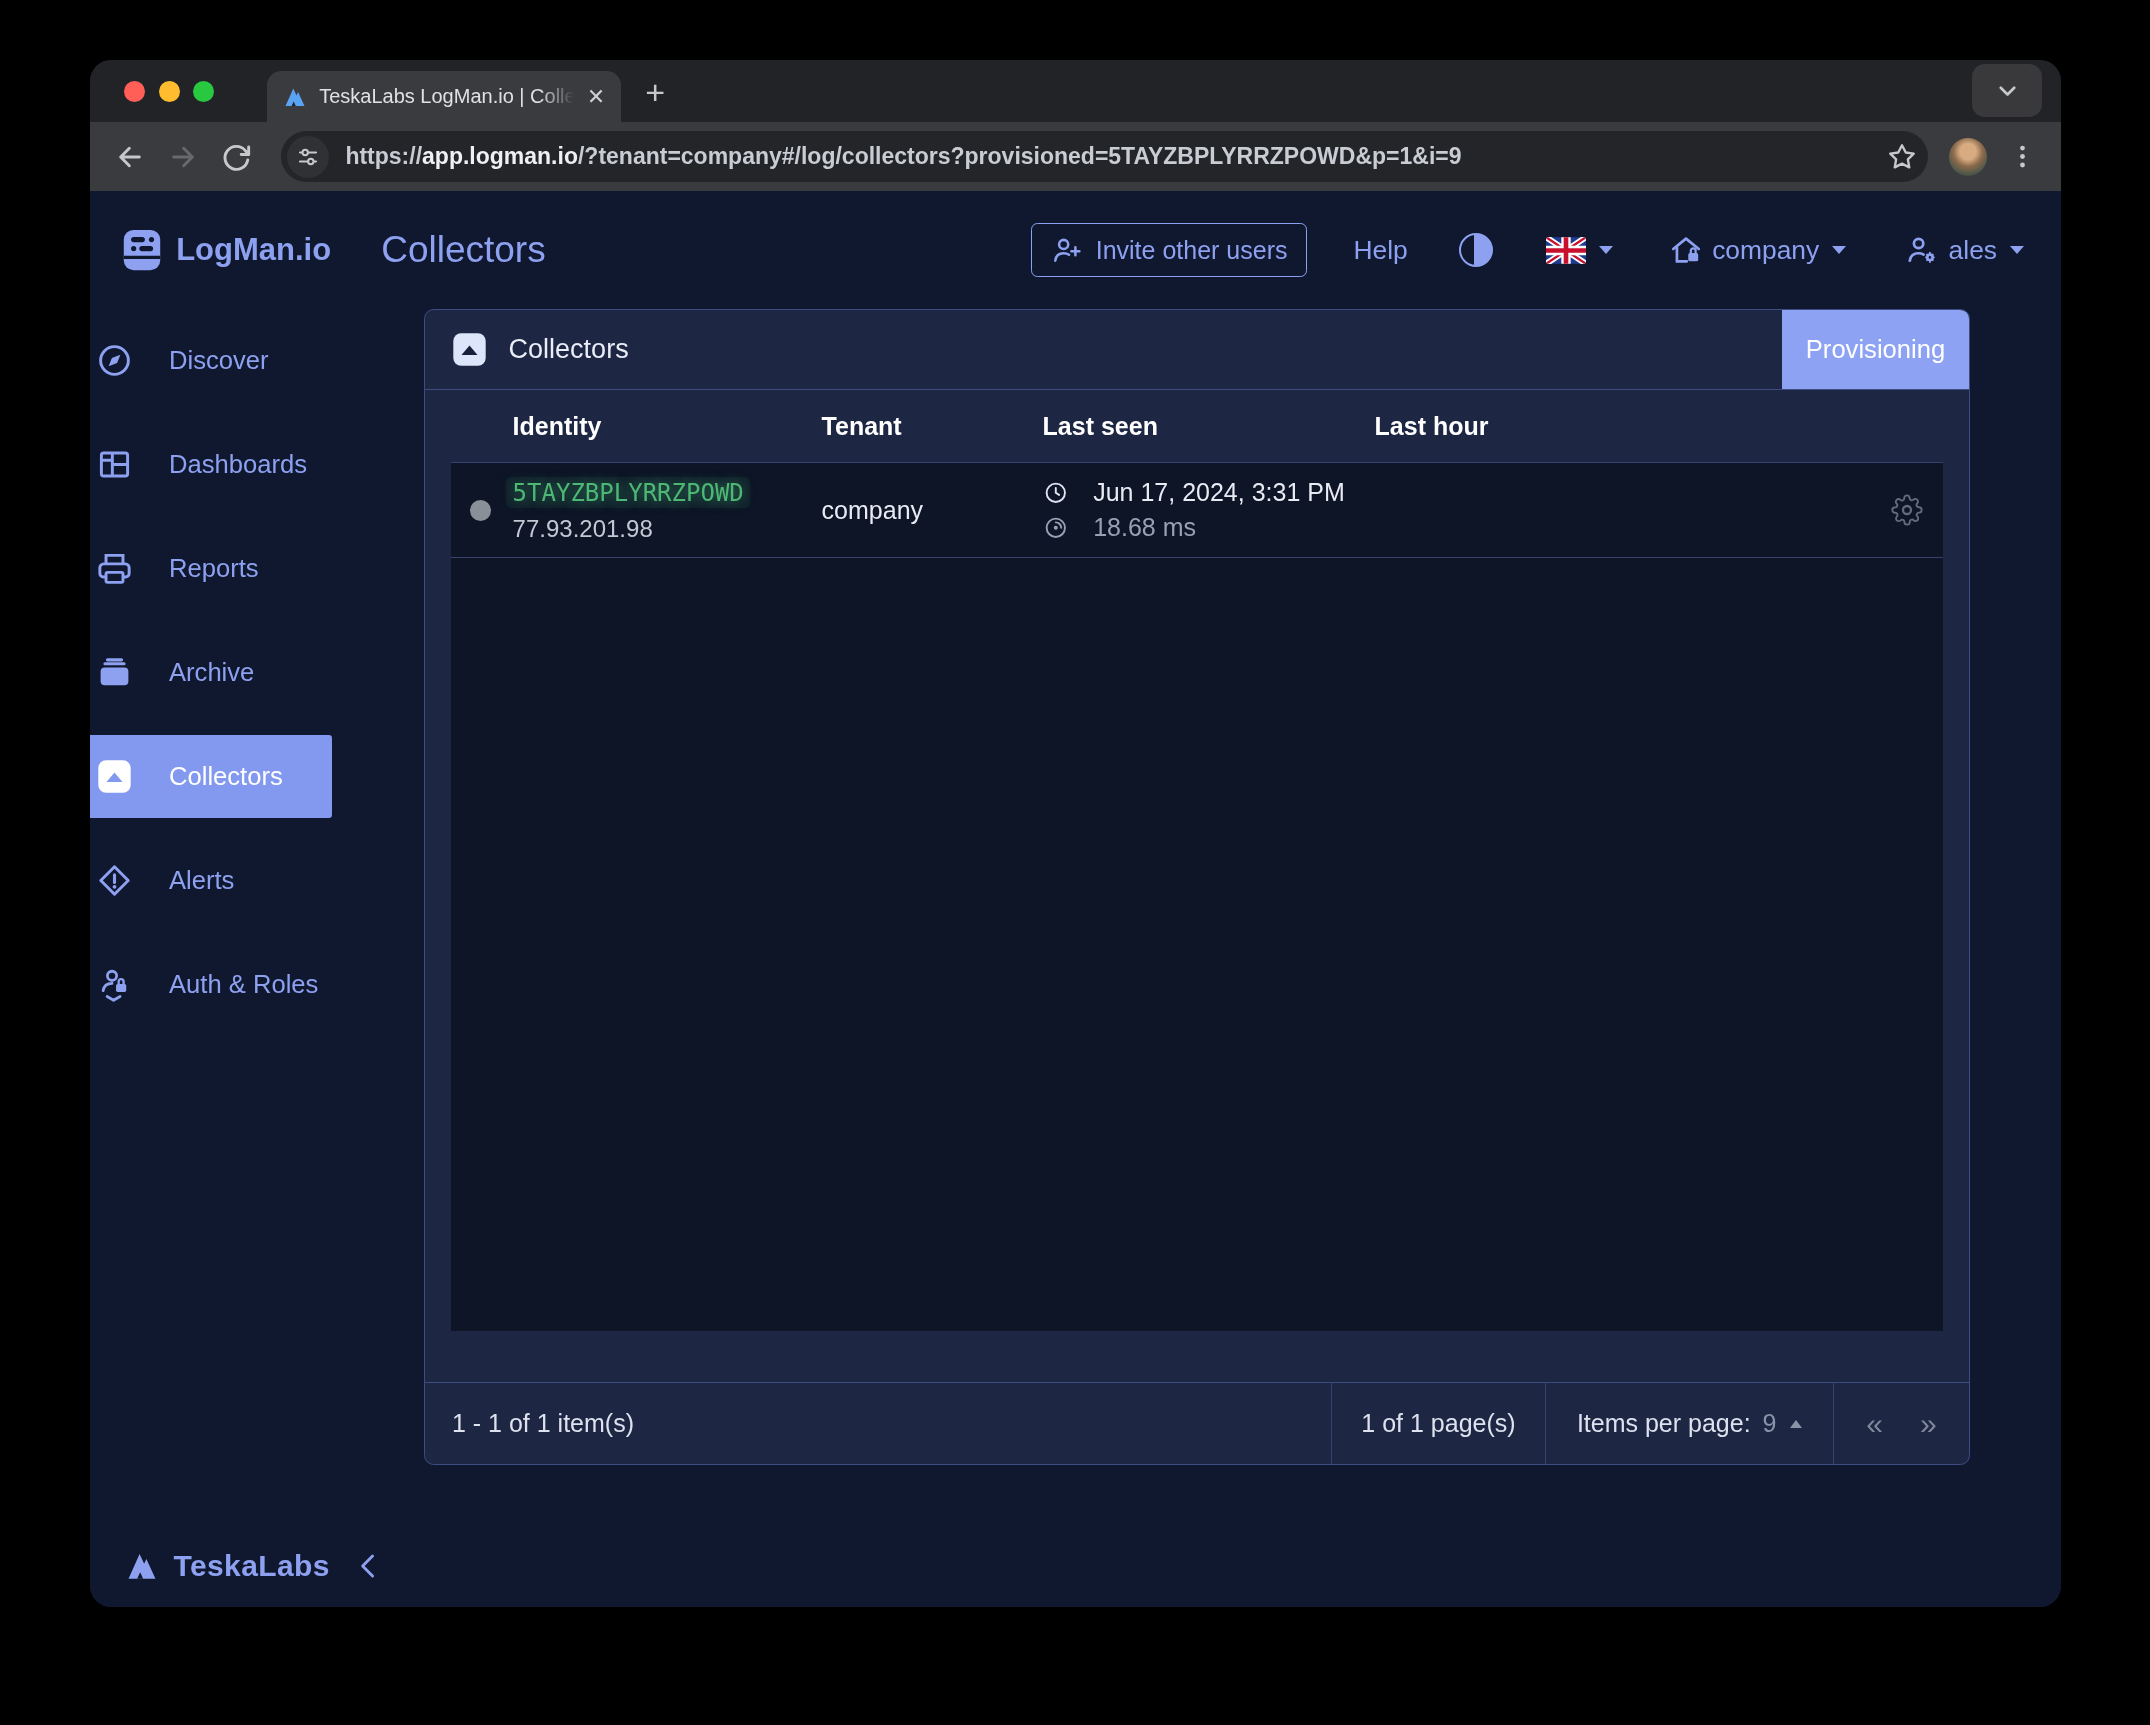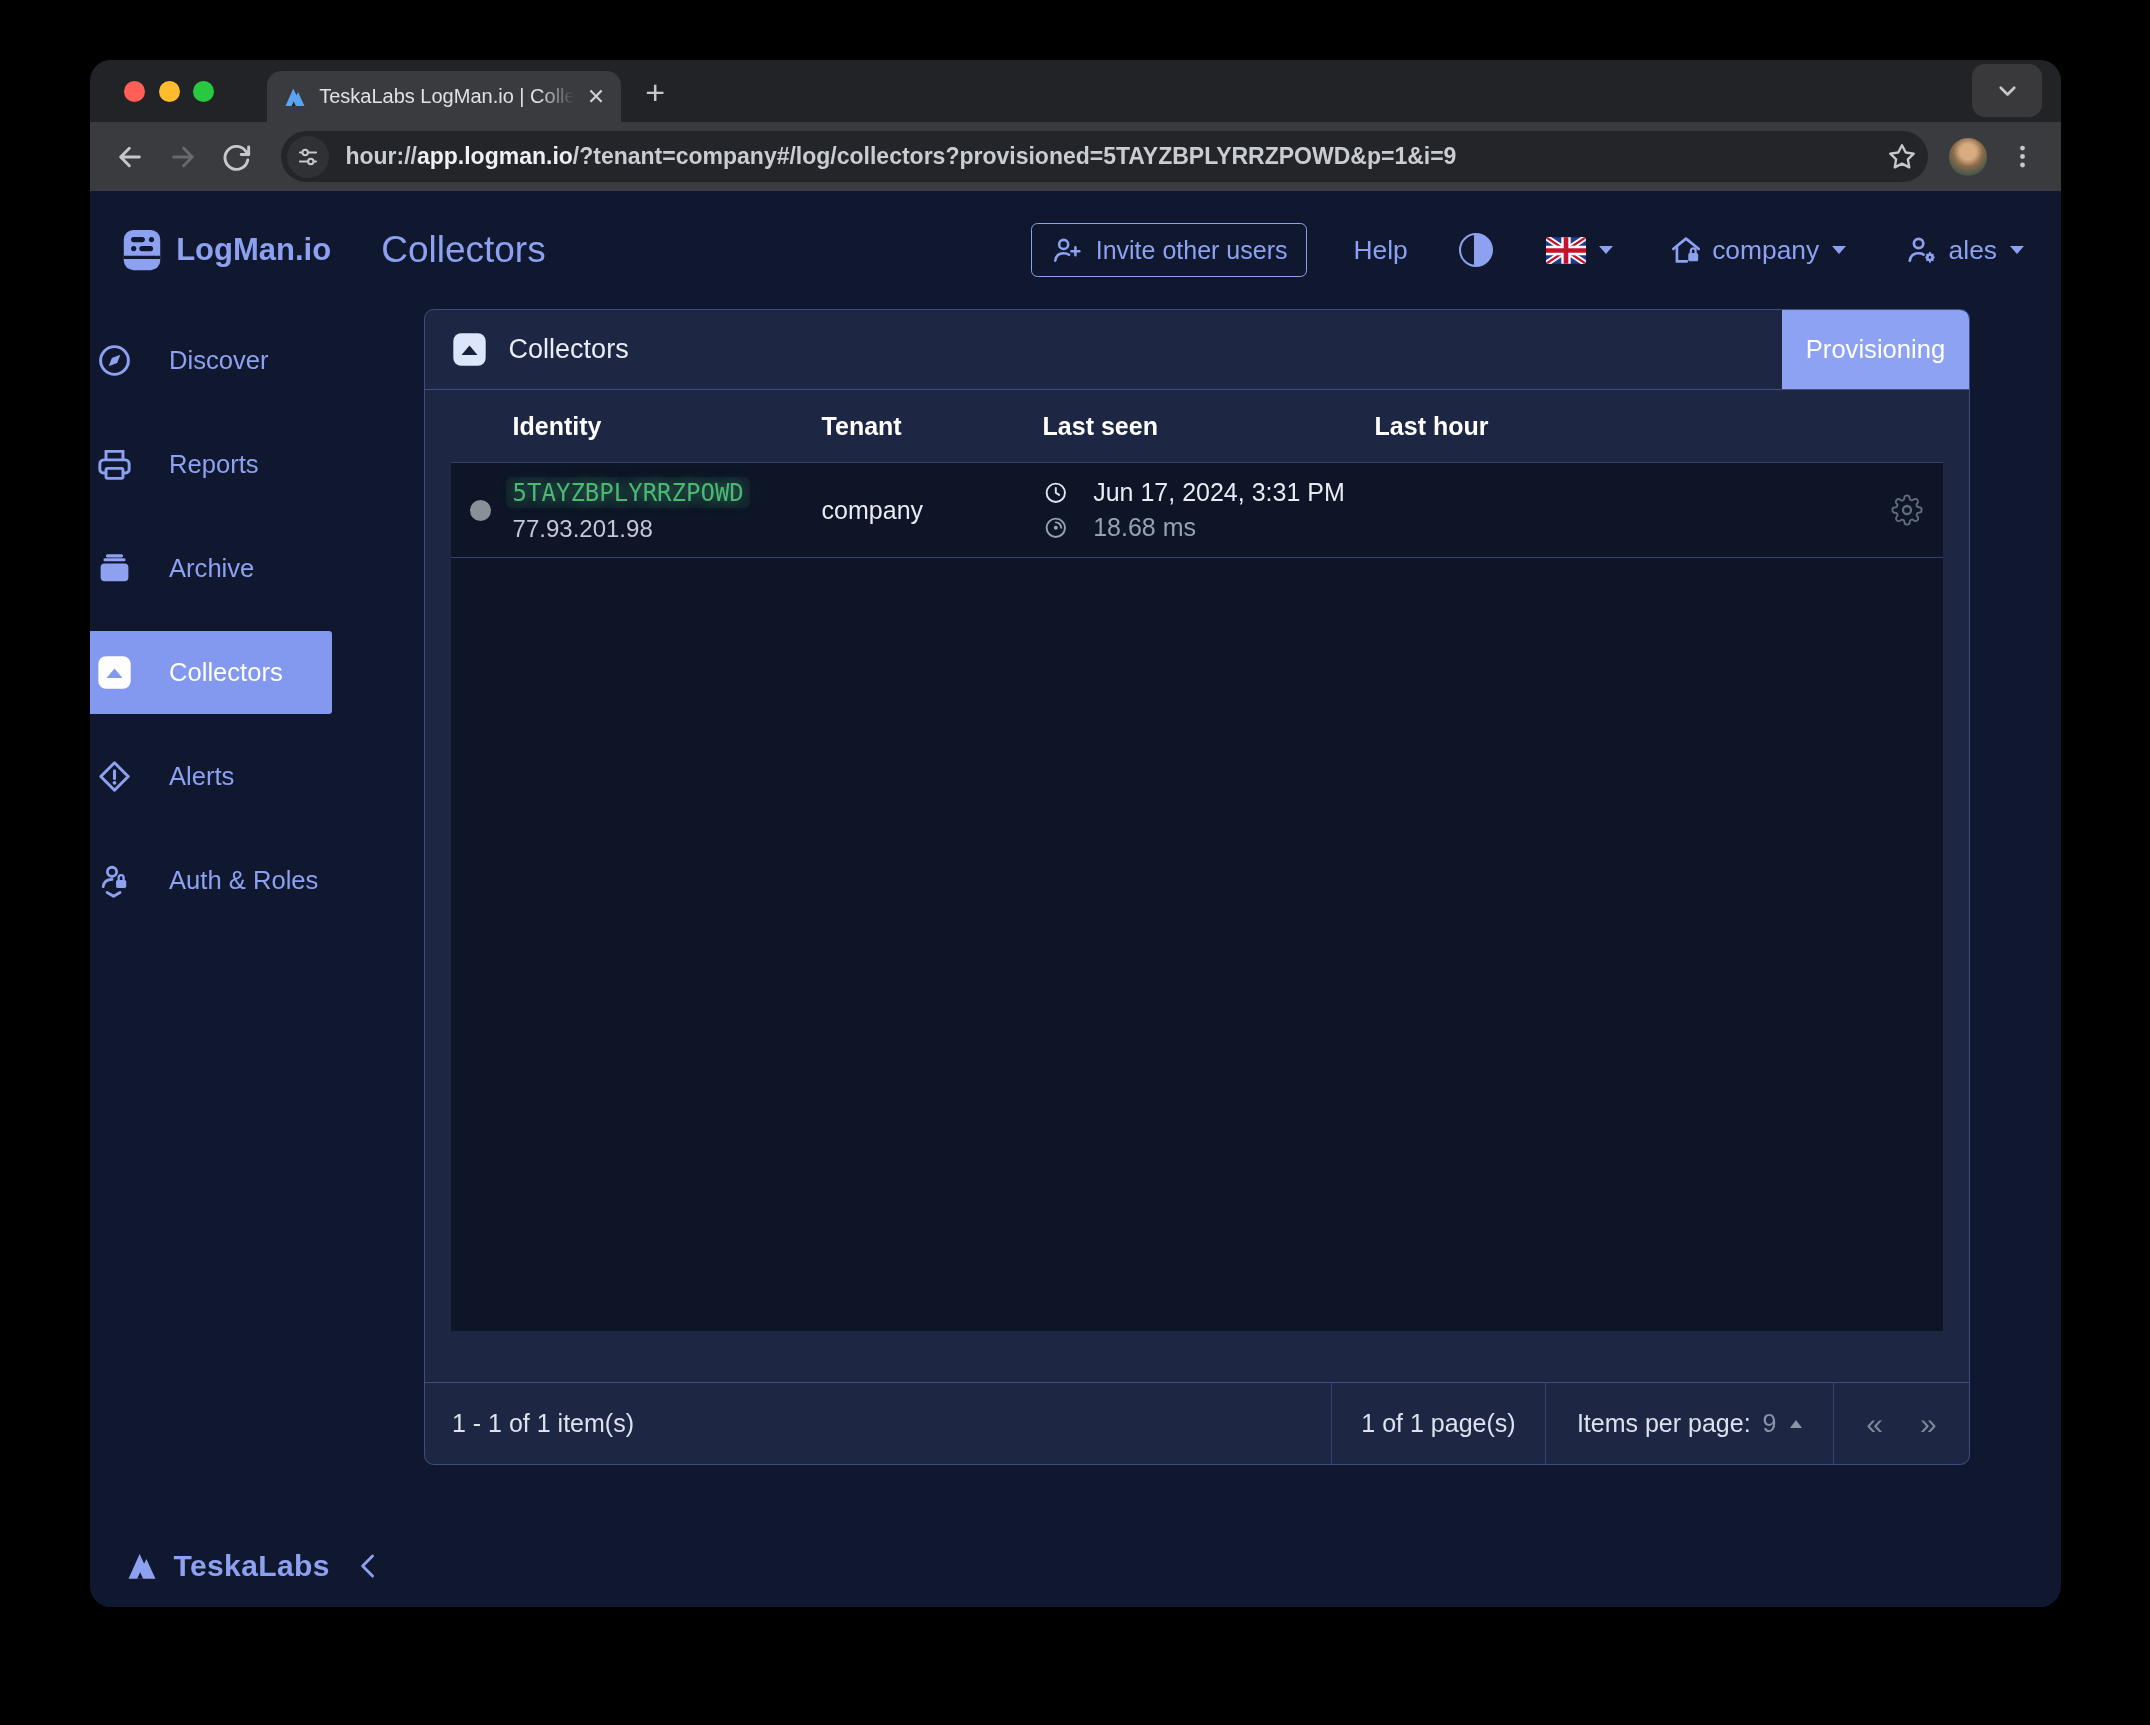--- a/index.html
+++ b/index.html
@@ -149,21 +149,21 @@
         <path d="M20.8 14.2A8.6 8.6 0 1 1 19 7.2l2.5 2.9" fill="none" stroke="currentColor" stroke-width="2.2" stroke-linecap="round"></path>
       </svg>
       <div class="omnibox">
         <span class="tune-wrap">
           <svg width="24" height="24" viewBox="0 0 24 24">
             <path d="M4 7.5h16M4 16.5h16" stroke="currentColor" stroke-width="2.2" stroke-linecap="round" fill="none"></path>
             <circle cx="9.2" cy="7.5" r="2.7" fill="#303134" stroke="currentColor" stroke-width="2"></circle>
             <circle cx="14.8" cy="16.5" r="2.7" fill="#303134" stroke="currentColor" stroke-width="2"></circle>
           </svg>
         </span>
-        <span class="url"><span class="scheme">hour://</span><span class="domain">app.logman.io</span><span class="path">/?tenant=company#/log/collectors?provisioned=5TAYZBPLYRRZPOWD&amp;p=1&amp;i=9</span></span>
+        <span class="url"><span class="scheme">https://</span><span class="domain">app.logman.io</span><span class="path">/?tenant=company#/log/collectors?provisioned=5TAYZBPLYRRZPOWD&amp;p=1&amp;i=9</span></span>
         <svg class="star" viewBox="0 0 24 24">
           <polygon points="12 2.6 15 8.4 21.4 9.3 16.7 13.9 17.8 20.3 12 17.3 6.2 20.3 7.3 13.9 2.6 9.3 9 8.4" fill="none" stroke="currentColor" stroke-width="1.9" stroke-linejoin="round"></polygon>
         </svg>
       </div>
       <span class="avatar"></span>
       <svg class="kebab" viewBox="0 0 24 24">
         <circle cx="12" cy="5" r="2" fill="currentColor"></circle>
           <circle cx="12" cy="12" r="2" fill="currentColor"></circle>
           <circle cx="12" cy="19" r="2" fill="currentColor"></circle>
       </svg>
@@ -232,20 +232,27 @@
 
       <div class="app-body">
 
         <div class="sidebar">
           <div class="side-item">
             <svg viewBox="0 0 24 24">
               <circle cx="12" cy="12" r="9" fill="none" stroke="currentColor" stroke-width="1.9"></circle>
               <path d="M15.8 8.2l-2.1 5.5-5.5 2.1 2.1-5.5z" fill="currentColor"></path>
             </svg>
             <span>Discover</span>
+          </div>
+          <div class="side-item">
+            <svg viewBox="0 0 24 24">
+              <rect x="3.5" y="4.5" width="17" height="15" rx="1.5" fill="none" stroke="currentColor" stroke-width="1.9"></rect>
+              <path d="M10.6 4.5v15M10.6 12h9.9M3.5 9.2h7.1" fill="none" stroke="currentColor" stroke-width="1.9"></path>
+            </svg>
+            <span>Dashboards</span>
           </div>
           <div class="side-item">
             <svg viewBox="0 0 24 24">
               <path d="M6.5 9V3.5h11V9" fill="none" stroke="currentColor" stroke-width="1.9"></path>
               <path d="M6.5 17.5H4.8A2.3 2.3 0 0 1 2.5 15.2v-3.7A2.5 2.5 0 0 1 5 9h14a2.5 2.5 0 0 1 2.5 2.5v3.7a2.3 2.3 0 0 1-2.3 2.3h-1.7" fill="none" stroke="currentColor" stroke-width="1.9"></path>
               <rect x="6.5" y="14.5" width="11" height="6.5" rx="1" fill="none" stroke="currentColor" stroke-width="1.9"></rect>
             </svg>
             <span>Reports</span>
           </div>
           <div class="side-item">

